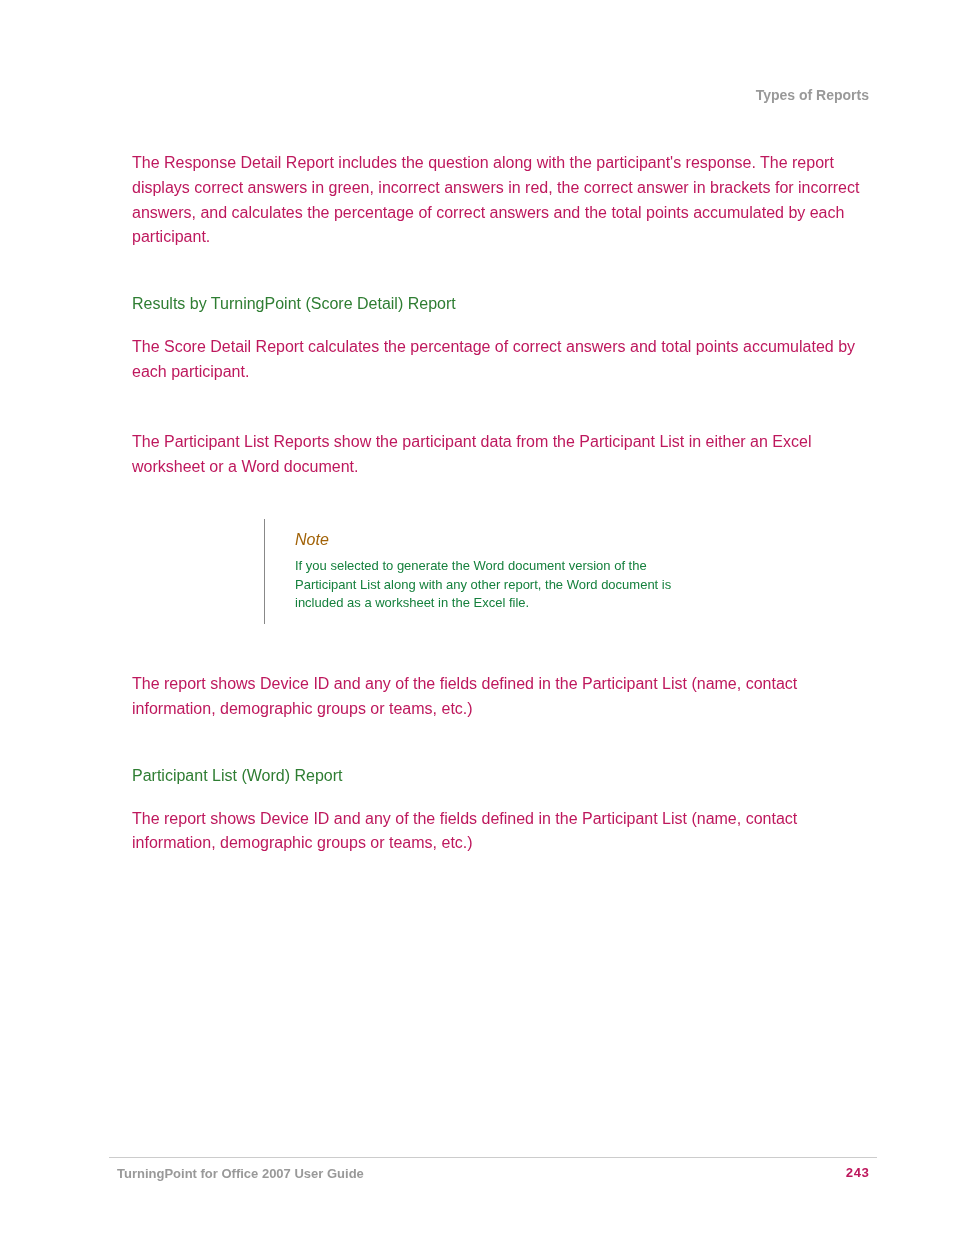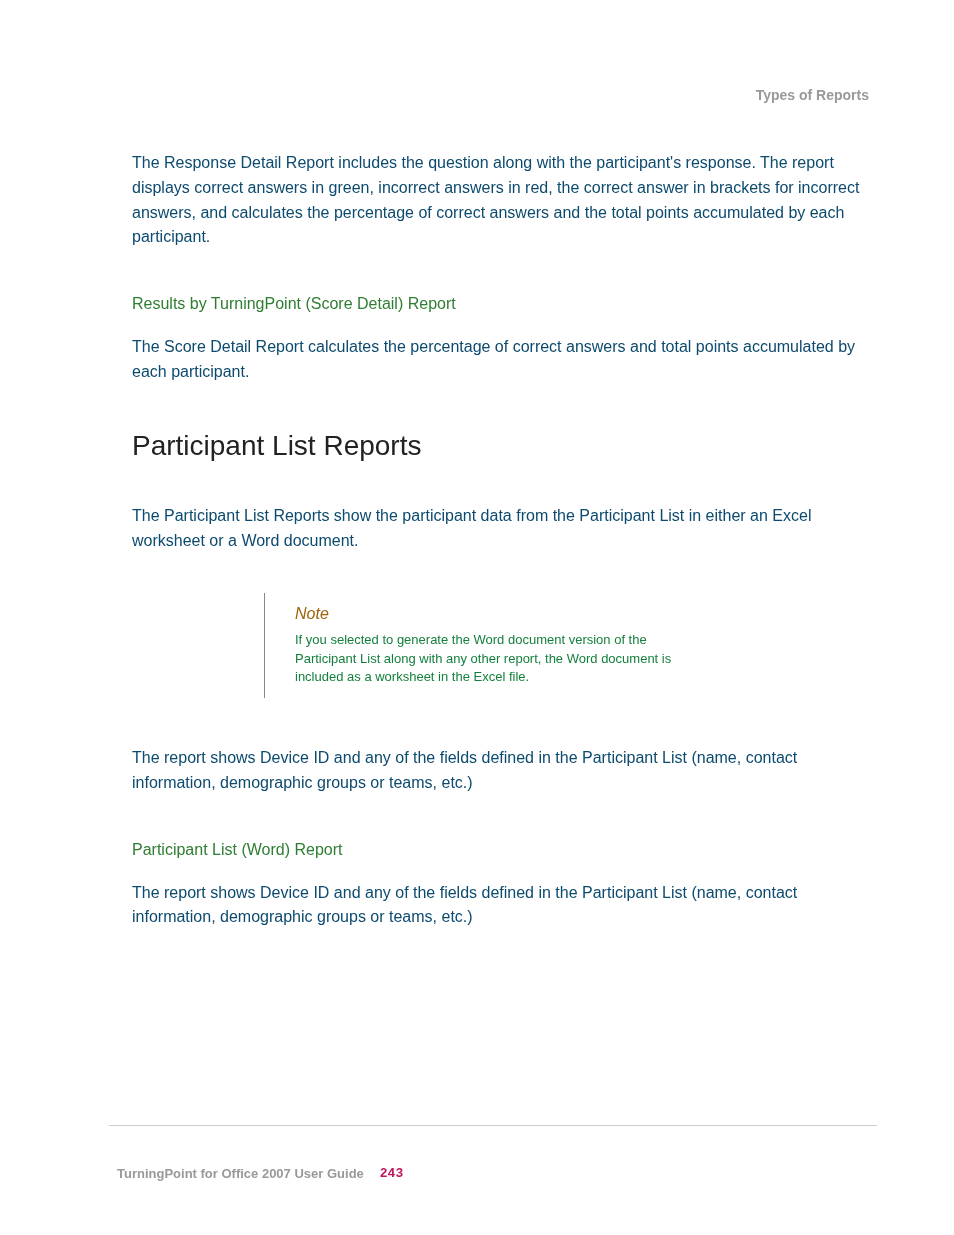--- a/index.html
+++ b/index.html
@@ -28,21 +28,21 @@
     .sub-heading {
       color: #2e7d32;
       font-size: 16px;
       font-weight: 400;
       margin-top: 0;
       margin-bottom: 22px;
     }
     .body-text {
       font-size: 16px;
       line-height: 1.55;
-      color: #0c4a6e;
+      color: #be185d;
       margin-bottom: 45px;
     }
     .body-text.tight {
       margin-bottom: 40px;
     }
     .section-title {
       font-size: 28px;
       font-weight: 400;
       color: #222222;
       margin-top: 30px;
@@ -68,43 +68,43 @@
       font-size: 13px;
       line-height: 1.4;
       color: #15803d;
     }
     .footer {
       position: absolute;
       bottom: 54px;
       left: 85px;
       right: 85px;
       border-top: 1px solid #cccccc;
-      padding-top: 32px;
+      padding-top: 0;
       display: flex;
+      justify-content: space-between;
       font-size: 13px;
       font-weight: 600;
       color: #999999;
     }
     .footer-page {
       color: #be185d;
       font-family: Liberation Mono, monospace;
     }
   </style>
 </head>
 <body>
 
 <div class="page">
   <div class="header-title">Types of Reports</div>
 
   <div class="body-text">The Response Detail Report includes the question along with the participant's response. The report displays correct answers in green, incorrect answers in red, the correct answer in brackets for incorrect answers, and calculates the percentage of correct answers and the total points accumulated by each participant.</div>
 
   <div class="sub-heading">Results by TurningPoint (Score Detail) Report</div>
   <div class="body-text">The Score Detail Report calculates the percentage of correct answers and total points accumulated by each participant.</div>
 
-  <div class="section-title">Participant List Reports</div>
   <div class="body-text tight">The Participant List Reports show the participant data from the Participant List in either an Excel worksheet or a Word document.</div>
 
   <div class="note-box">
     <div class="note-label">Note</div>
     <div class="note-text">If you selected to generate the Word document version of the Participant List along with any other report, the Word document is included as a worksheet in the Excel file.</div>
   </div>
 
   <div class="body-text">The report shows Device ID and any of the fields defined in the Participant List (name, contact information, demographic groups or teams, etc.)</div>
 
   <div class="sub-heading">Participant List (Word) Report</div>

